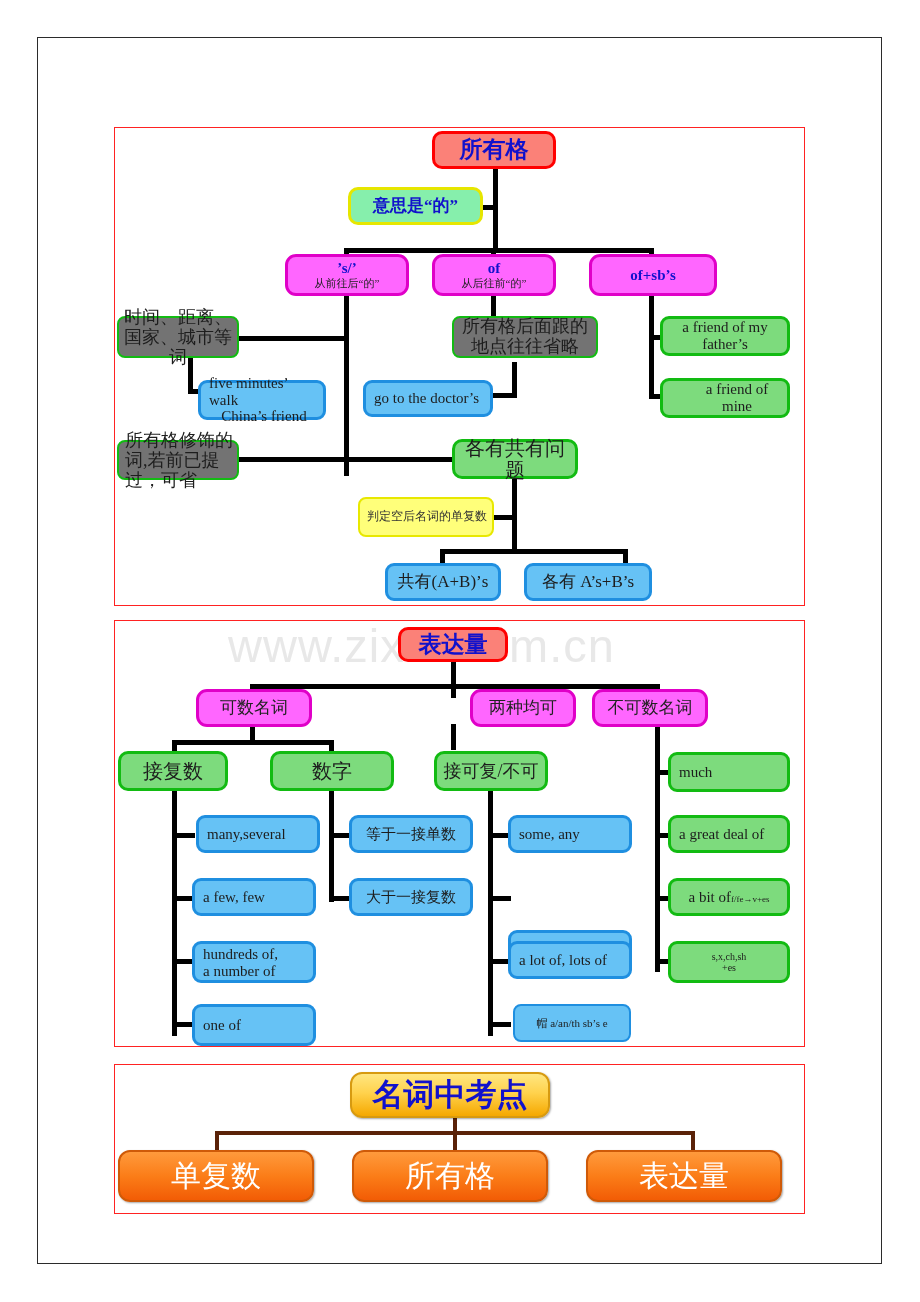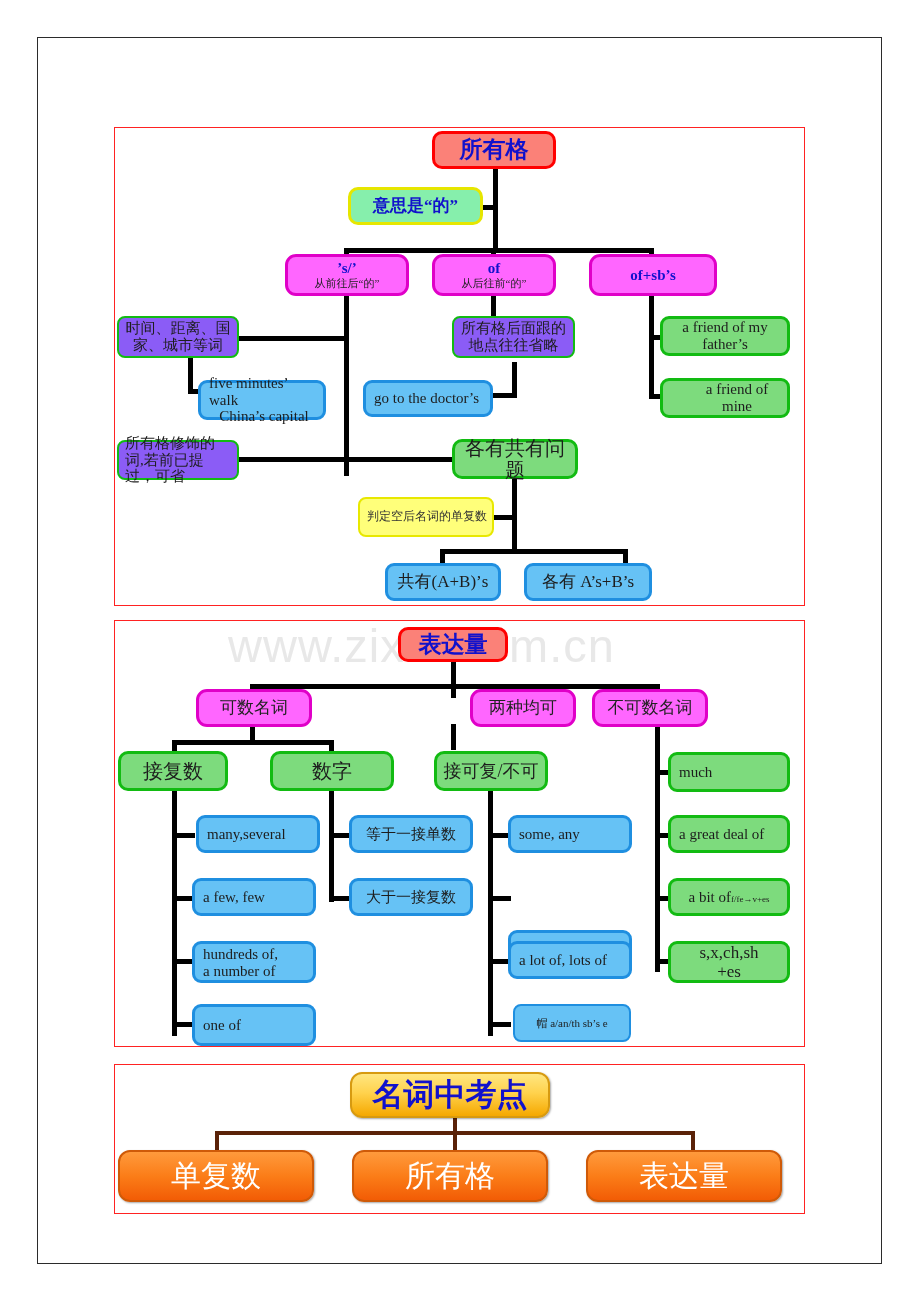--- a/index.html
+++ b/index.html
@@ -47,22 +47,22 @@
             font-weight:bold;font-size:17px;border-radius:10px;}
   .n-yellow-sm{background:#ffff7a;border:2px solid #e8e800;color:#333333;
                font-weight:normal;font-size:12px;border-radius:8px;
                justify-content:flex-start;text-align:left;padding-left:7px;}
   .n-magenta{background:#ff66ff;border:3px solid #e000c8;color:#1111cc;
              font-weight:bold;font-size:15px;border-radius:11px;}
   .n-magenta-plain{background:#ff66ff;border:3px solid #e000c8;color:#222222;
              font-weight:normal;font-size:17px;border-radius:11px;}
   .n-green{background:#7ddb7d;border:3px solid #12bb12;color:#1d1d1d;
            font-size:15px;border-radius:9px;}
-  .n-green-sm{background:#8b5cf6;border:2px solid #12bb12;color:#1d1d1d;
-              font-size:15px;border-radius:8px;text-align:center;}
+  .n-green-sm{background:#737373;border:2px solid #12bb12;color:#1d1d1d;
+              font-size:18px;border-radius:8px;text-align:center;}
   .n-green-lg{background:#7ddb7d;border:3px solid #12bb12;color:#1d1d1d;
               font-size:20px;border-radius:10px;}
   .n-blue{background:#66c2f5;border:3px solid #1f8fe0;color:#1d1d1d;
           font-size:15px;border-radius:9px;
           justify-content:flex-start;text-align:left;padding-left:8px;}
   .n-blue-c{background:#66c2f5;border:3px solid #1f8fe0;color:#1d1d1d;
             font-size:17px;border-radius:9px;}
   .n-blue-sm{background:#66c2f5;border:2px solid #1f8fe0;color:#1d1d1d;
              font-size:11px;border-radius:8px;}
 
@@ -142,24 +142,24 @@
 <div class="node n-magenta" style="left:578px;top:254px;width:128px;height:42px;margin-left:11px;">
   <span>of+sb’s</span>
 </div>
 
 <div class="node n-green-sm" style="left:117px;top:316px;width:122px;height:42px;">
   <span>时间、距离、国家、城市等词</span>
 </div>
 
 <div class="node n-blue" style="left:198px;top:380px;width:128px;height:40px;flex-direction:column;align-items:center;justify-content:center;">
   <span>five minutes’ walk</span>
-  <span>China’s capital</span>
-</div>
-
-<div class="node n-green-sm" style="left:452px;top:316px;width:123px;height:42px;">
+  <span>China’s friend</span>
+</div>
+
+<div class="node n-green-sm" style="left:452px;top:316px;width:146px;height:42px;font-family:Liberation Mono, monospace;">
   <span>所有格后面跟的地点往往省略</span>
 </div>
 
 <div class="node n-blue" style="left:363px;top:380px;width:130px;height:37px;">
   <span>go to the doctor’s</span>
 </div>
 
 <div class="node n-green-sm" style="left:117px;top:440px;width:122px;height:40px;justify-content:flex-start;text-align:left;padding-left:6px;">
   <span>所有格修饰的词,若前已提过，可省</span>
 </div>
@@ -289,21 +289,21 @@
 <div class="node n-green" style="left:668px;top:752px;width:122px;height:40px;justify-content:flex-start;text-align:left;padding-left:8px;">
   <span>much</span>
 </div>
 <div class="node n-green" style="left:668px;top:815px;width:122px;height:38px;justify-content:flex-start;text-align:left;padding-left:8px;">
   <span>a great deal of</span>
 </div>
 <div class="node n-green" style="left:668px;top:878px;width:122px;height:38px;justify-content:center;">
   <span>a bit of</span>
     <sub class="tiny">f/fe→v+es</sub>
 </div>
-<div class="node n-green" style="left:668px;top:941px;width:122px;height:42px;flex-direction:column;font-size:17px;">
+<div class="node n-green" style="left:668px;top:941px;width:122px;height:42px;flex-direction:column;font-size:10px;">
   <span>s,x,ch,sh</span>
   <span>+es</span>
 </div>
 
 <div class="panel" id="panel-exam"></div>
 
 <div class="ln-dark" style="left:453px;top:1116px;width:4px;height:35px;"></div>
 <div class="ln-dark" style="left:215px;top:1131px;width:480px;height:4px;"></div>
 <div class="ln-dark" style="left:215px;top:1131px;width:4px;height:22px;"></div>
 <div class="ln-dark" style="left:691px;top:1131px;width:4px;height:22px;"></div>

